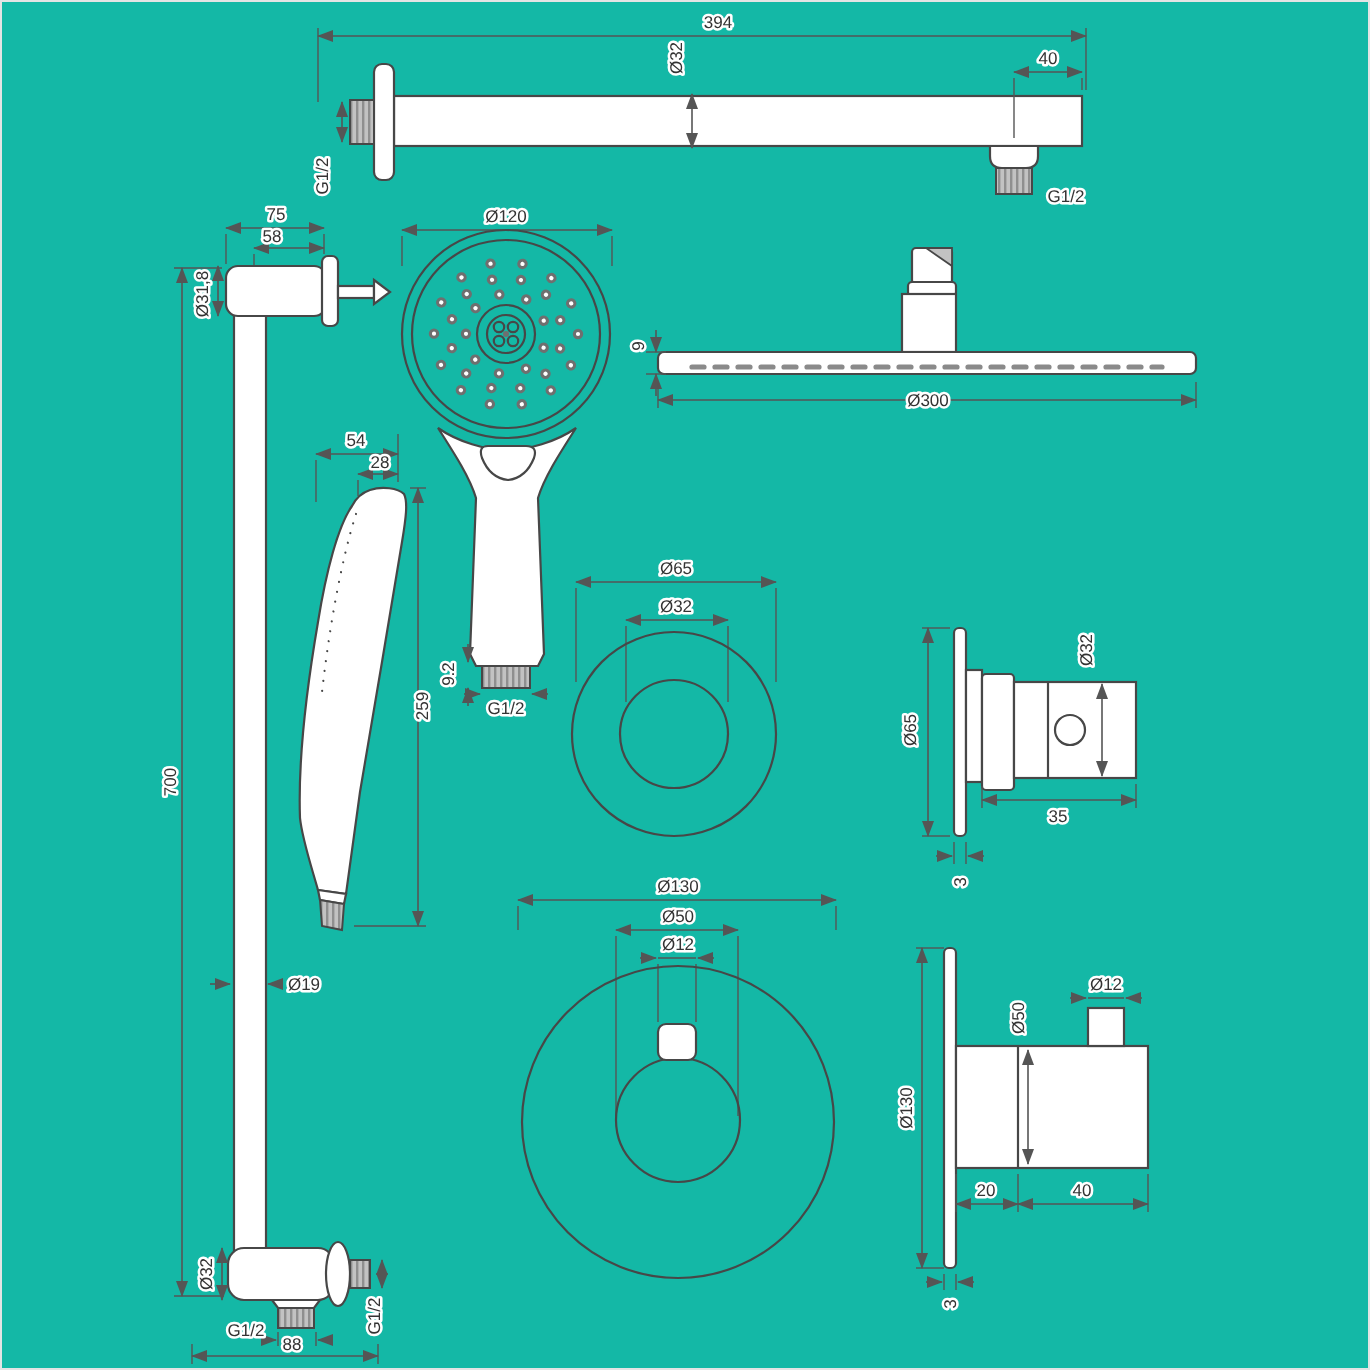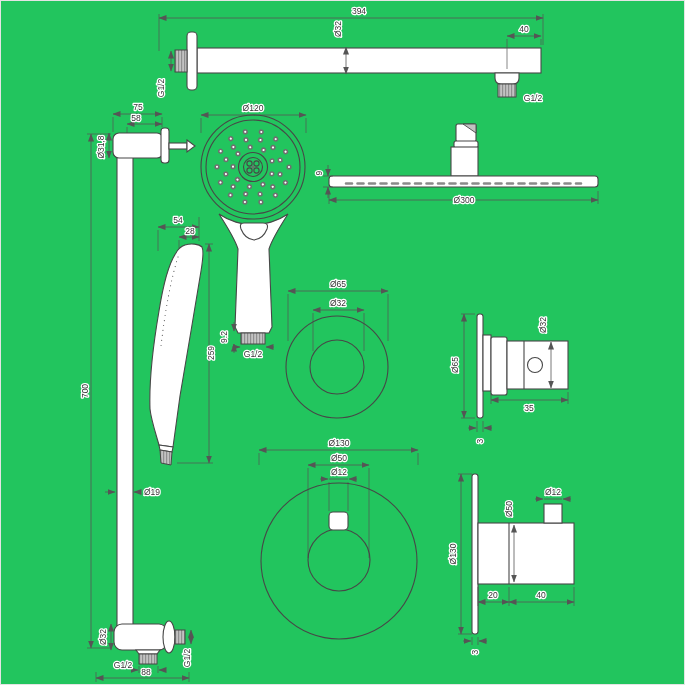--- a/index.html
+++ b/index.html
@@ -1,16 +1,16 @@
 <!DOCTYPE html>
 <html><head>
 <meta charset="utf-8">
 <style>
   html,body{margin:0;padding:0;background:#fff;}
-  .stage{width:685px;height:685px;background:#22c55e;border:1px solid #e4e4e4;box-sizing:border-box;position:relative;font-family:"Liberation Sans",sans-serif;}
+  .stage{width:685px;height:685px;background:#14b8a6;border:1px solid #e4e4e4;box-sizing:border-box;position:relative;font-family:"Liberation Sans",sans-serif;}
   svg{display:block;}
   .o{stroke:#474747;stroke-width:1.1;fill:#fff;}
   .on{stroke:#474747;stroke-width:1.1;fill:none;}
   .h{fill:url(#thr);stroke:#474747;stroke-width:1;}
   .d{stroke:#555;stroke-width:.8;fill:none;}
   .e{stroke:#555;stroke-width:.7;fill:none;}
   .t{font:8.5px "Liberation Sans",sans-serif;fill:#333;text-anchor:middle;paint-order:stroke;stroke:#fff;stroke-width:2.5px;stroke-linejoin:round;}
   .dots{fill:none;stroke:#6f6f6f;stroke-width:5.2;stroke-linecap:round;}
   .dotsw{fill:none;stroke:#fff;stroke-width:2.1;stroke-linecap:round;}
 </style>

